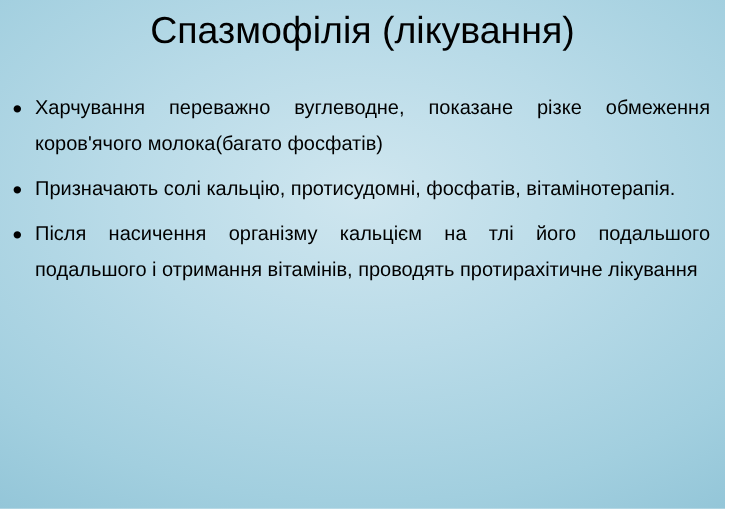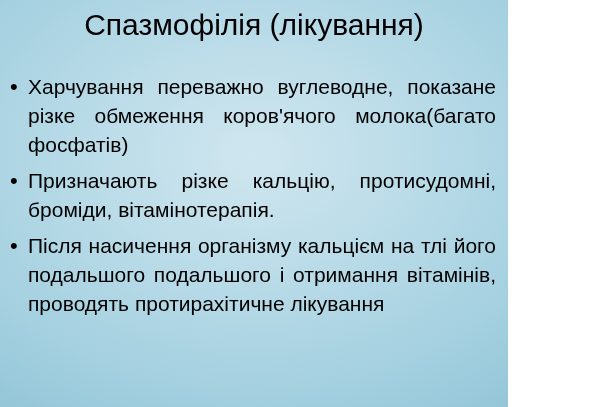--- a/index.html
+++ b/index.html
@@ -7,21 +7,21 @@
     padding: 0;
   }
   body {
     width: 600px;
     height: 407px;
     overflow: hidden;
     font-family: "Liberation Sans", sans-serif;
   }
   .slide {
     position: relative;
-    width: 508px;
+    width: 580px;
     height: 407px;
     box-sizing: border-box;
     background: radial-gradient(ellipse 120% 110% at 50% 38%, #cfe6ef 0%, #b9dbe8 28%, #a2cfdf 55%, #8fc3d6 75%, #7ab4cb 100%);
     overflow: hidden;
   }
   .slide-title {
     position: absolute;
     top: 8px;
     left: 0;
     right: 0;
@@ -45,21 +45,21 @@
   .bullet-marker {
     flex: 0 0 auto;
     width: 18px;
     font-size: 22px;
     line-height: 29px;
     color: #000000;
     text-align: left;
   }
   .bullet-text {
     flex: 1 1 auto;
-    font-size: 21px;
+    font-size: 16px;
     line-height: 29px;
     color: #000000;
     text-align: justify;
     text-justify: inter-word;
     hyphens: none;
   }
 </style>
 </head>
 <body>
 
@@ -69,21 +69,21 @@
 
   <div class="bullets">
 
     <div class="bullet">
       <span class="bullet-marker">•</span>
       <span class="bullet-text">Харчування переважно вуглеводне, показане різке обмеження коров'ячого молока(багато фосфатів)</span>
     </div>
 
     <div class="bullet">
       <span class="bullet-marker">•</span>
-      <span class="bullet-text">Призначають різке кальцію, протисудомні, броміди, вітамінотерапія.</span>
+      <span class="bullet-text">Призначають солі кальцію, протисудомні, фосфатів, вітамінотерапія.</span>
     </div>
 
     <div class="bullet">
       <span class="bullet-marker">•</span>
       <span class="bullet-text">Після насичення організму кальцієм на тлі його подальшого подальшого і отримання вітамінів, проводять протирахітичне лікування</span>
     </div>
 
   </div>
 
 </div>

